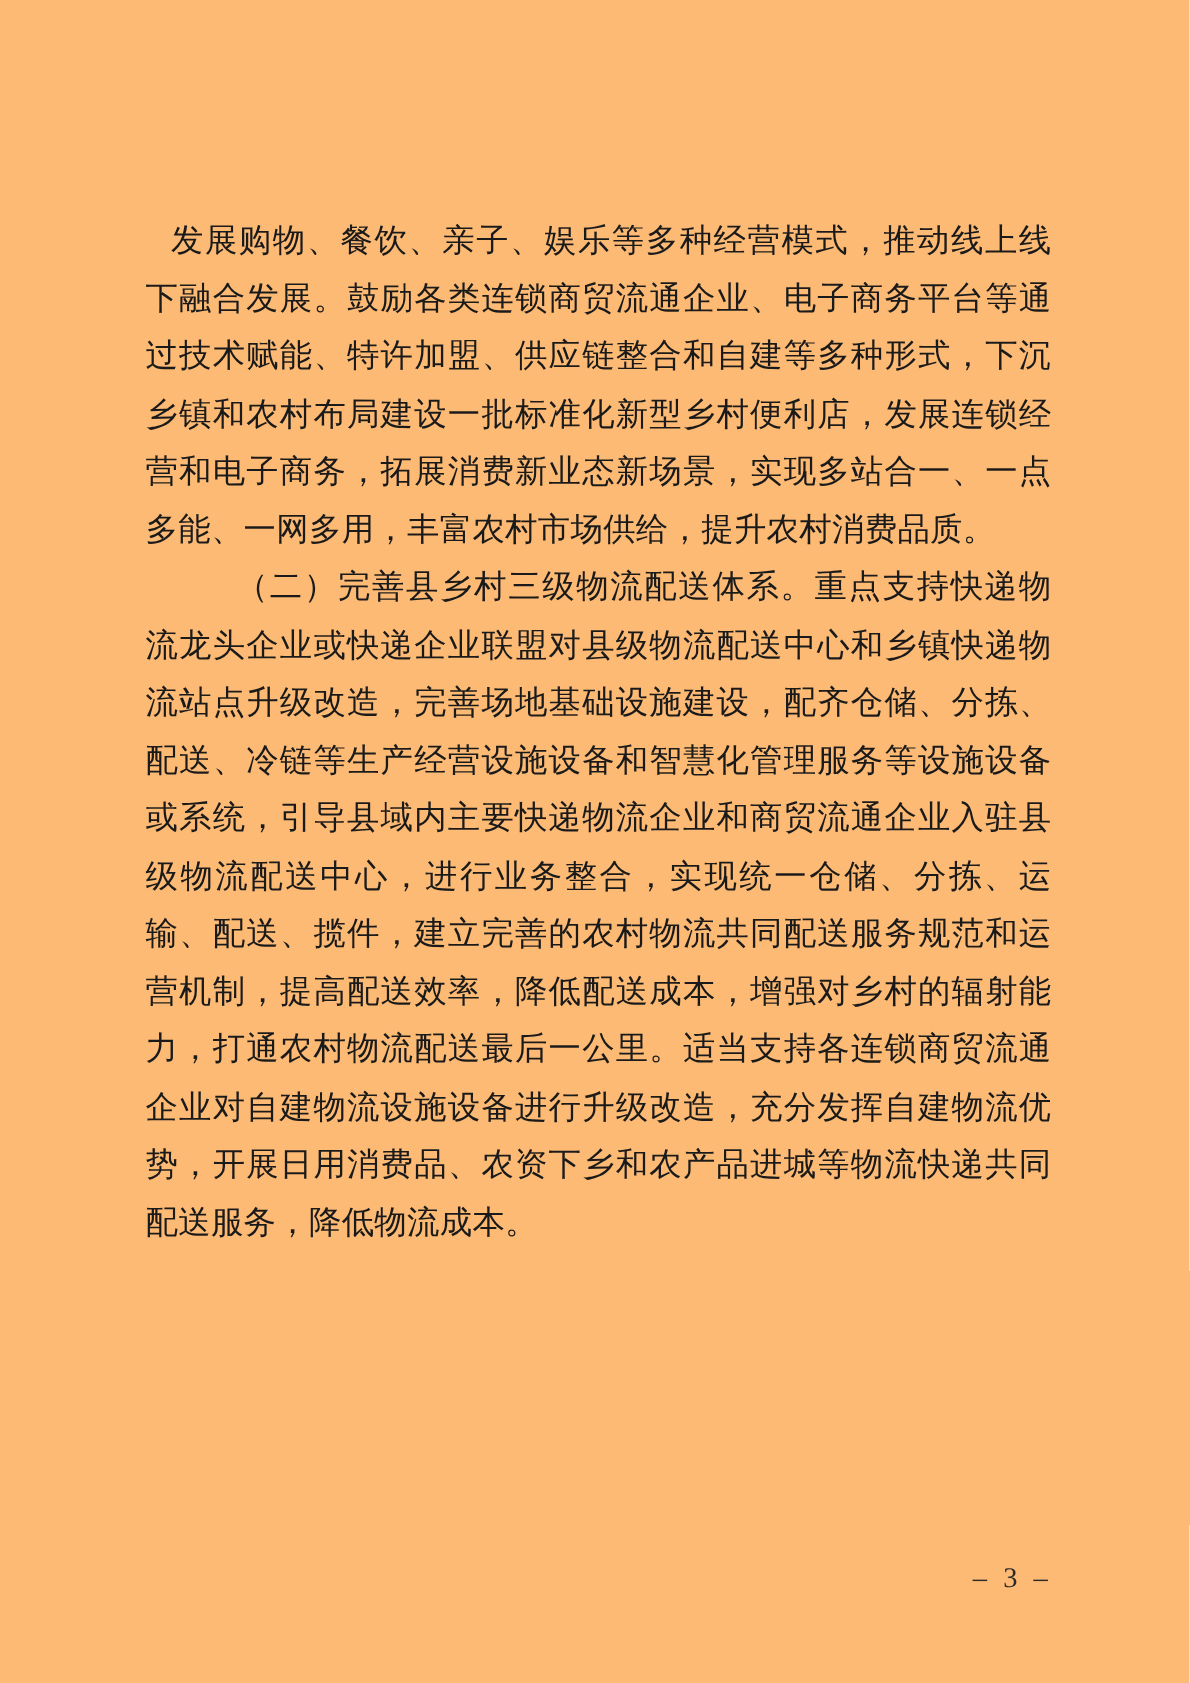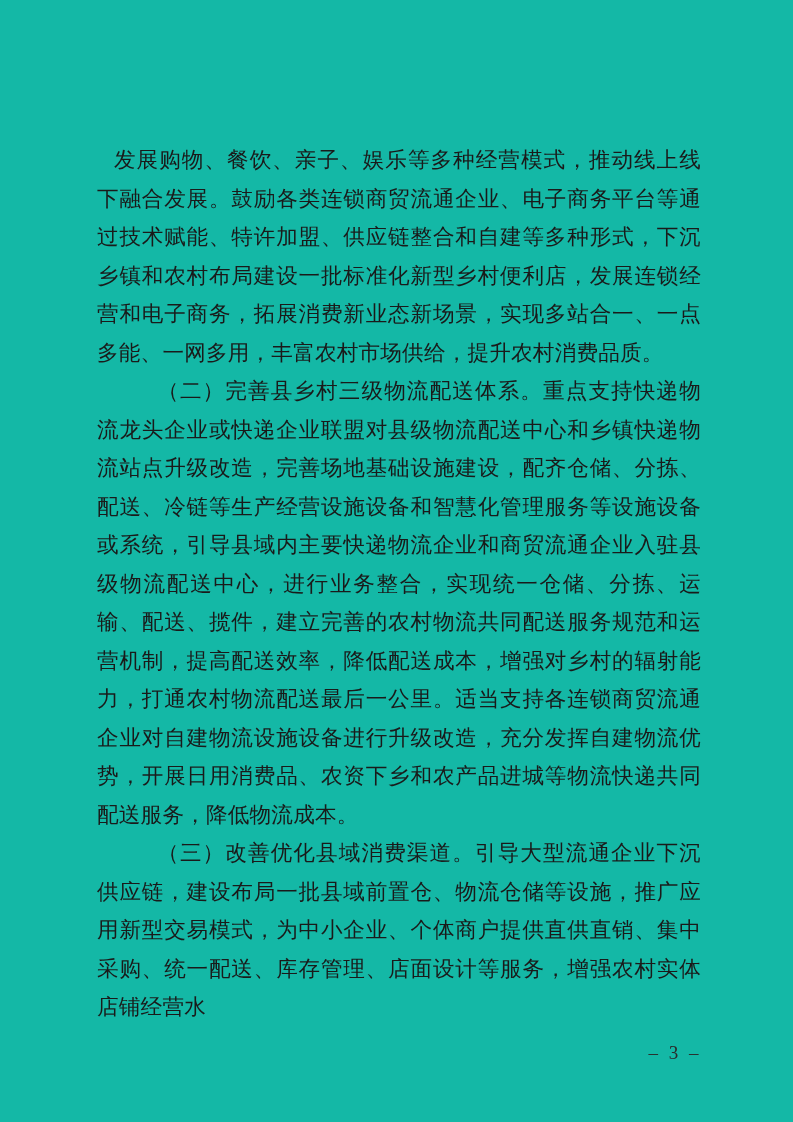--- a/index.html
+++ b/index.html
@@ -4,21 +4,21 @@
 <style>
   html, body {
     margin: 0;
     padding: 0;
     background: #ffffff;
   }
   .page {
     position: relative;
     width: 793px;
     height: 1122px;
-    background: #14b8a6;
+    background: #fdba74;
     overflow: hidden;
     font-family: "Liberation Serif", "DejaVu Serif", serif;
     color: #1a1a1a;
   }
   .text-block {
     position: absolute;
     left: 97px;
     top: 141px;
     width: 604px;
     font-size: 21.6px;
@@ -58,19 +58,18 @@
 <body>
 
 <div class="page">
 
   <div class="text-block">
 
     <p><span class="para-heading"></span><span class="para-body">发展购物、餐饮、亲子、娱乐等多种经营模式，推动线上线下融合发展。鼓励各类连锁商贸流通企业、电子商务平台等通过技术赋能、特许加盟、供应链整合和自建等多种形式，下沉乡镇和农村布局建设一批标准化新型乡村便利店，发展连锁经营和电子商务，拓展消费新业态新场景，实现多站合一、一点多能、一网多用，丰富农村市场供给，提升农村消费品质。</span></p>
 
     <p class="indent"><span class="para-heading">（二）完善县乡村三级物流配送体系。</span><span class="para-body">重点支持快递物流龙头企业或快递企业联盟对县级物流配送中心和乡镇快递物流站点升级改造，完善场地基础设施建设，配齐仓储、分拣、配送、冷链等生产经营设施设备和智慧化管理服务等设施设备或系统，引导县域内主要快递物流企业和商贸流通企业入驻县级物流配送中心，进行业务整合，实现统一仓储、分拣、运输、配送、揽件，建立完善的农村物流共同配送服务规范和运营机制，提高配送效率，降低配送成本，增强对乡村的辐射能力，打通农村物流配送最后一公里。适当支持各连锁商贸流通企业对自建物流设施设备进行升级改造，充分发挥自建物流优势，开展日用消费品、农资下乡和农产品进城等物流快递共同配送服务，降低物流成本。</span></p>
 
-    <p class="indent"><span class="para-heading">（三）改善优化县域消费渠道。</span><span class="para-body">引导大型流通企业下沉供应链，建设布局一批县域前置仓、物流仓储等设施，推广应用新型交易模式，为中小企业、个体商户提供直供直销、集中采购、统一配送、库存管理、店面设计等服务，增强农村实体店铺经营水</span></p>
 
   </div>
 
   <div class="page-number">– 3 –</div>
 
 </div>
 
 </body></html>

